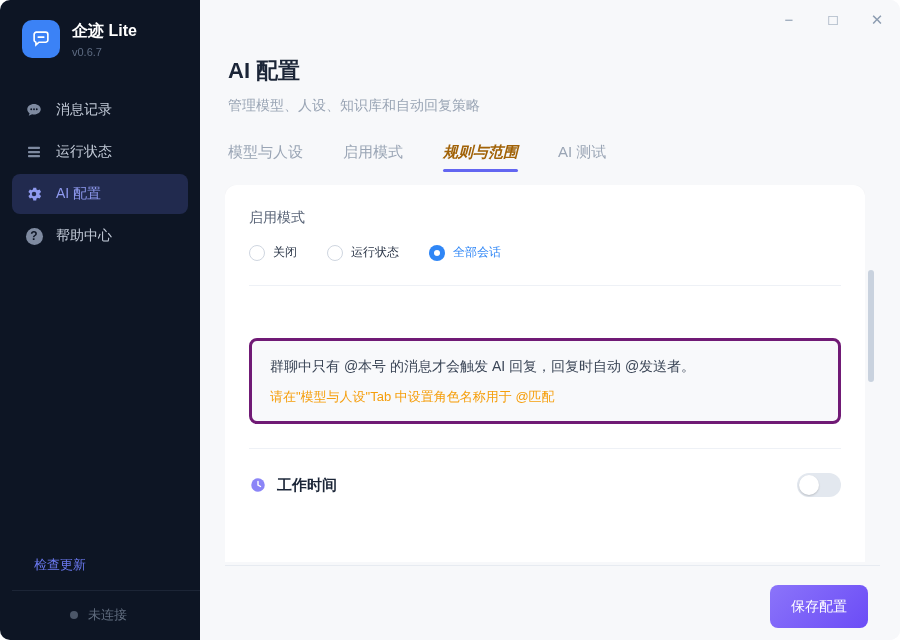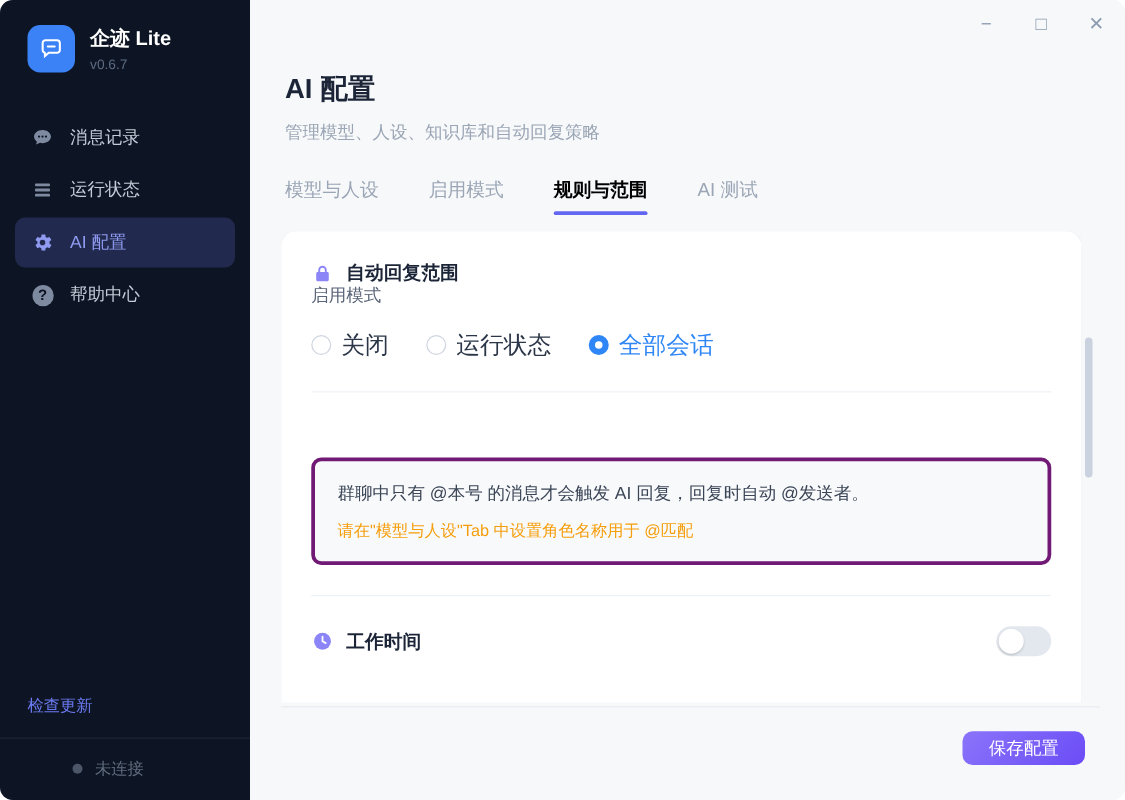--- a/index.html
+++ b/index.html
@@ -14,68 +14,68 @@
   .logo svg { width:22px; height:22px; }
   .app-name { font-size:16px; font-weight:bold; color:#ffffff; }
   .version { font-size:11px; color:#5d6b82; margin-top:4px; }
   .nav { margin-top:32px; }
   .nav-item { height:40px; margin:2px 12px; padding:0 13px; border-radius:8px; display:flex; align-items:center; gap:13px; color:#c3cbd8; font-size:14px; cursor:pointer; }
   .nav-item .nav-icon { width:18px; height:18px; color:#7e8aa0; display:flex; }
   .nav-item .nav-icon svg { width:18px; height:18px; }
   .nav-item.active { background:#212a4e; color:#8f9af0; }
   .nav-item.active .nav-icon { color:#8f9af0; }
   .help-glyph { width:17px; height:17px; border-radius:50%; background:#7e8aa0; color:#0d1524; font-size:12px; font-weight:bold; display:flex; align-items:center; justify-content:center; }
-  .side-footer { position:absolute; bottom:0; left:0; right:0; }
+  .side-footer { position:absolute; bottom:0; left:12px; right:0; }
   .check-update { font-size:13px; color:#6b79f0; padding:0 22px 16px; cursor:pointer; }
   .side-divider { height:1px; background:#1c2536; }
   .status-row { display:flex; align-items:center; gap:10px; padding:15px 36px 16px;margin-left:22px; }
   .status-dot { width:8px; height:8px; border-radius:50%; background:#4b5668; }
   .status-text { font-size:13px; color:#5f6b7d; }
 
   
   .main { flex:1; position:relative; background:#f7f8fa; }
   .win-controls { position:absolute; top:10px; right:14px; display:flex; gap:26px; align-items:center; color:#8c9cb0; }
   .win-btn { font-size:15px; width:18px; text-align:center; cursor:pointer; line-height:20px; }
   .page-header { position:absolute; top:56px; left:28px; }
   .page-title { font-size:22px; font-weight:bold; color:#1b2537; }
   .page-subtitle { font-size:14px; color:#9aa5b5; margin-top:11px; }
   .tabs { position:absolute; top:143px; left:28px; display:flex; gap:40px;text-align:right; }
   .tab { font-size:15px; color:#9aa5b5; padding-bottom:10px; position:relative; cursor:pointer; }
-  .tab.active { color:#000000; font-weight:bold; }
+  .tab.active { color:#a16207; font-weight:bold;font-style:italic; }
   .tab.active::after { content:""; position:absolute; left:0; right:0; bottom:0; height:3px; border-radius:2px; background:#6366f1; }
 
   .scroll-area { position:absolute; top:185px; left:25px; width:640px; height:377px; overflow:hidden; }
   .card { background:#ffffff; border-radius:12px; min-height:410px; box-shadow:0 1px 3px rgba(15,23,42,.05); }
   .section { padding:24px; }
   .sec-header { display:flex; align-items:center; gap:10px; }
   .sec-icon { width:18px; height:18px; color:#8b85f7; display:flex; }
   .sec-icon svg { width:18px; height:18px; }
   .sec-title { font-size:15px; font-weight:bold; color:#1b2537; }
   .sec-header .toggle { margin-left:auto; }
   .field-label { font-size:14px; color:#5a6578; }
   .radio-row { display:flex; gap:30px; margin-top:17px; align-items:center; }
-  .radio { display:flex; gap:8px; align-items:center; font-size:19px; color:#2b3648; cursor:pointer; }
+  .radio { display:flex; gap:8px; align-items:flex-end; font-size:12px; color:#2b3648; cursor:pointer; }
   .radio-dot { width:16px; height:16px; border-radius:50%; border:1.5px solid #cfd6e0; background:#fff; flex-shrink:0; }
   .radio.selected { color:#2f86f6; }
   .radio.selected .radio-dot { border:none; background:#2f86f6; position:relative; }
   .radio.selected .radio-dot::after { content:""; position:absolute; width:6px; height:6px; background:#fff; border-radius:50%; top:5px; left:5px; }
   .divider { height:1px; background:#eef1f6; margin:0 24px; }
   .toggle { width:44px; height:24px; border-radius:12px; position:relative; cursor:pointer; }
   .toggle.on { background:#3b82f6; }
   .toggle.off { background:#e3e8ef; }
   .knob { position:absolute; top:2px; width:20px; height:20px; border-radius:50%; background:#fff; box-shadow:0 1px 2px rgba(0,0,0,.18); }
   .toggle.on .knob { right:2px; }
   .toggle.off .knob { left:2px; }
   .info-box { margin-top:28px; background:#f8f9fb; border:3px solid #701a75; border-radius:8px; padding:15px 18px; }
   .info-line1 { font-size:14px; color:#3a4556; line-height:20px; }
   .info-line2 { font-size:13px; color:#f59e0b; margin-top:12px; }
 
   .v-scrollbar { position:absolute; top:270px; right:26px; width:6px; height:112px; border-radius:3px; background:#c9d2de; cursor:pointer; }
   .footer-divider { position:absolute; top:565px; left:25px; right:20px; height:1px; background:#e7ebf1; }
-  .save-btn { position:absolute; top:585px; right:32px; height:27px; padding:0 21px; border:none; border-radius:8px;
+  .save-btn { position:absolute; top:585px; right:32px; height:43px; padding:0 21px; border:none; border-radius:8px;
               background:linear-gradient(135deg,#8b74fa,#6b4cf6); color:#fff; font-size:14px; cursor:pointer; font-family:Liberation Mono, monospace; }
 </style>
 </head>
 <body>
 
 <div class="window">
 
   <aside class="sidebar">
     <div class="brand">
       <div class="logo">
@@ -155,28 +155,20 @@
       <div class="tab">模型与人设</div>
       <div class="tab">启用模式</div>
       <div class="tab active">规则与范围</div>
       <div class="tab">AI 测试</div>
     </div>
 
     <div class="scroll-area">
       <div class="card">
 
         <div class="section">
-          <div class="sec-header">
-            <span class="sec-icon">
-              <svg viewBox="0 0 24 24" fill="currentColor">
-                  <path fill-rule="evenodd" d="M7.5 10V8a4.5 4.5 0 0 1 9 0v2h.6c.9 0 1.6.7 1.6 1.6v6.8c0 .9-.7 1.6-1.6 1.6H6.9c-.9 0-1.6-.7-1.6-1.6v-6.8c0-.9.7-1.6 1.6-1.6h.6zm2 0h5V8a2.5 2.5 0 0 0-5 0v2z"></path>
-                </svg>
-            </span>
-            <span class="sec-title">自动回复范围</span>
-          </div>
           <div class="field-label">启用模式</div>
           <div class="radio-row">
             <label class="radio">
               <span class="radio-dot"></span>
               <span>关闭</span>
             </label>
             <label class="radio">
               <span class="radio-dot"></span>
               <span>运行状态</span>
             </label>

